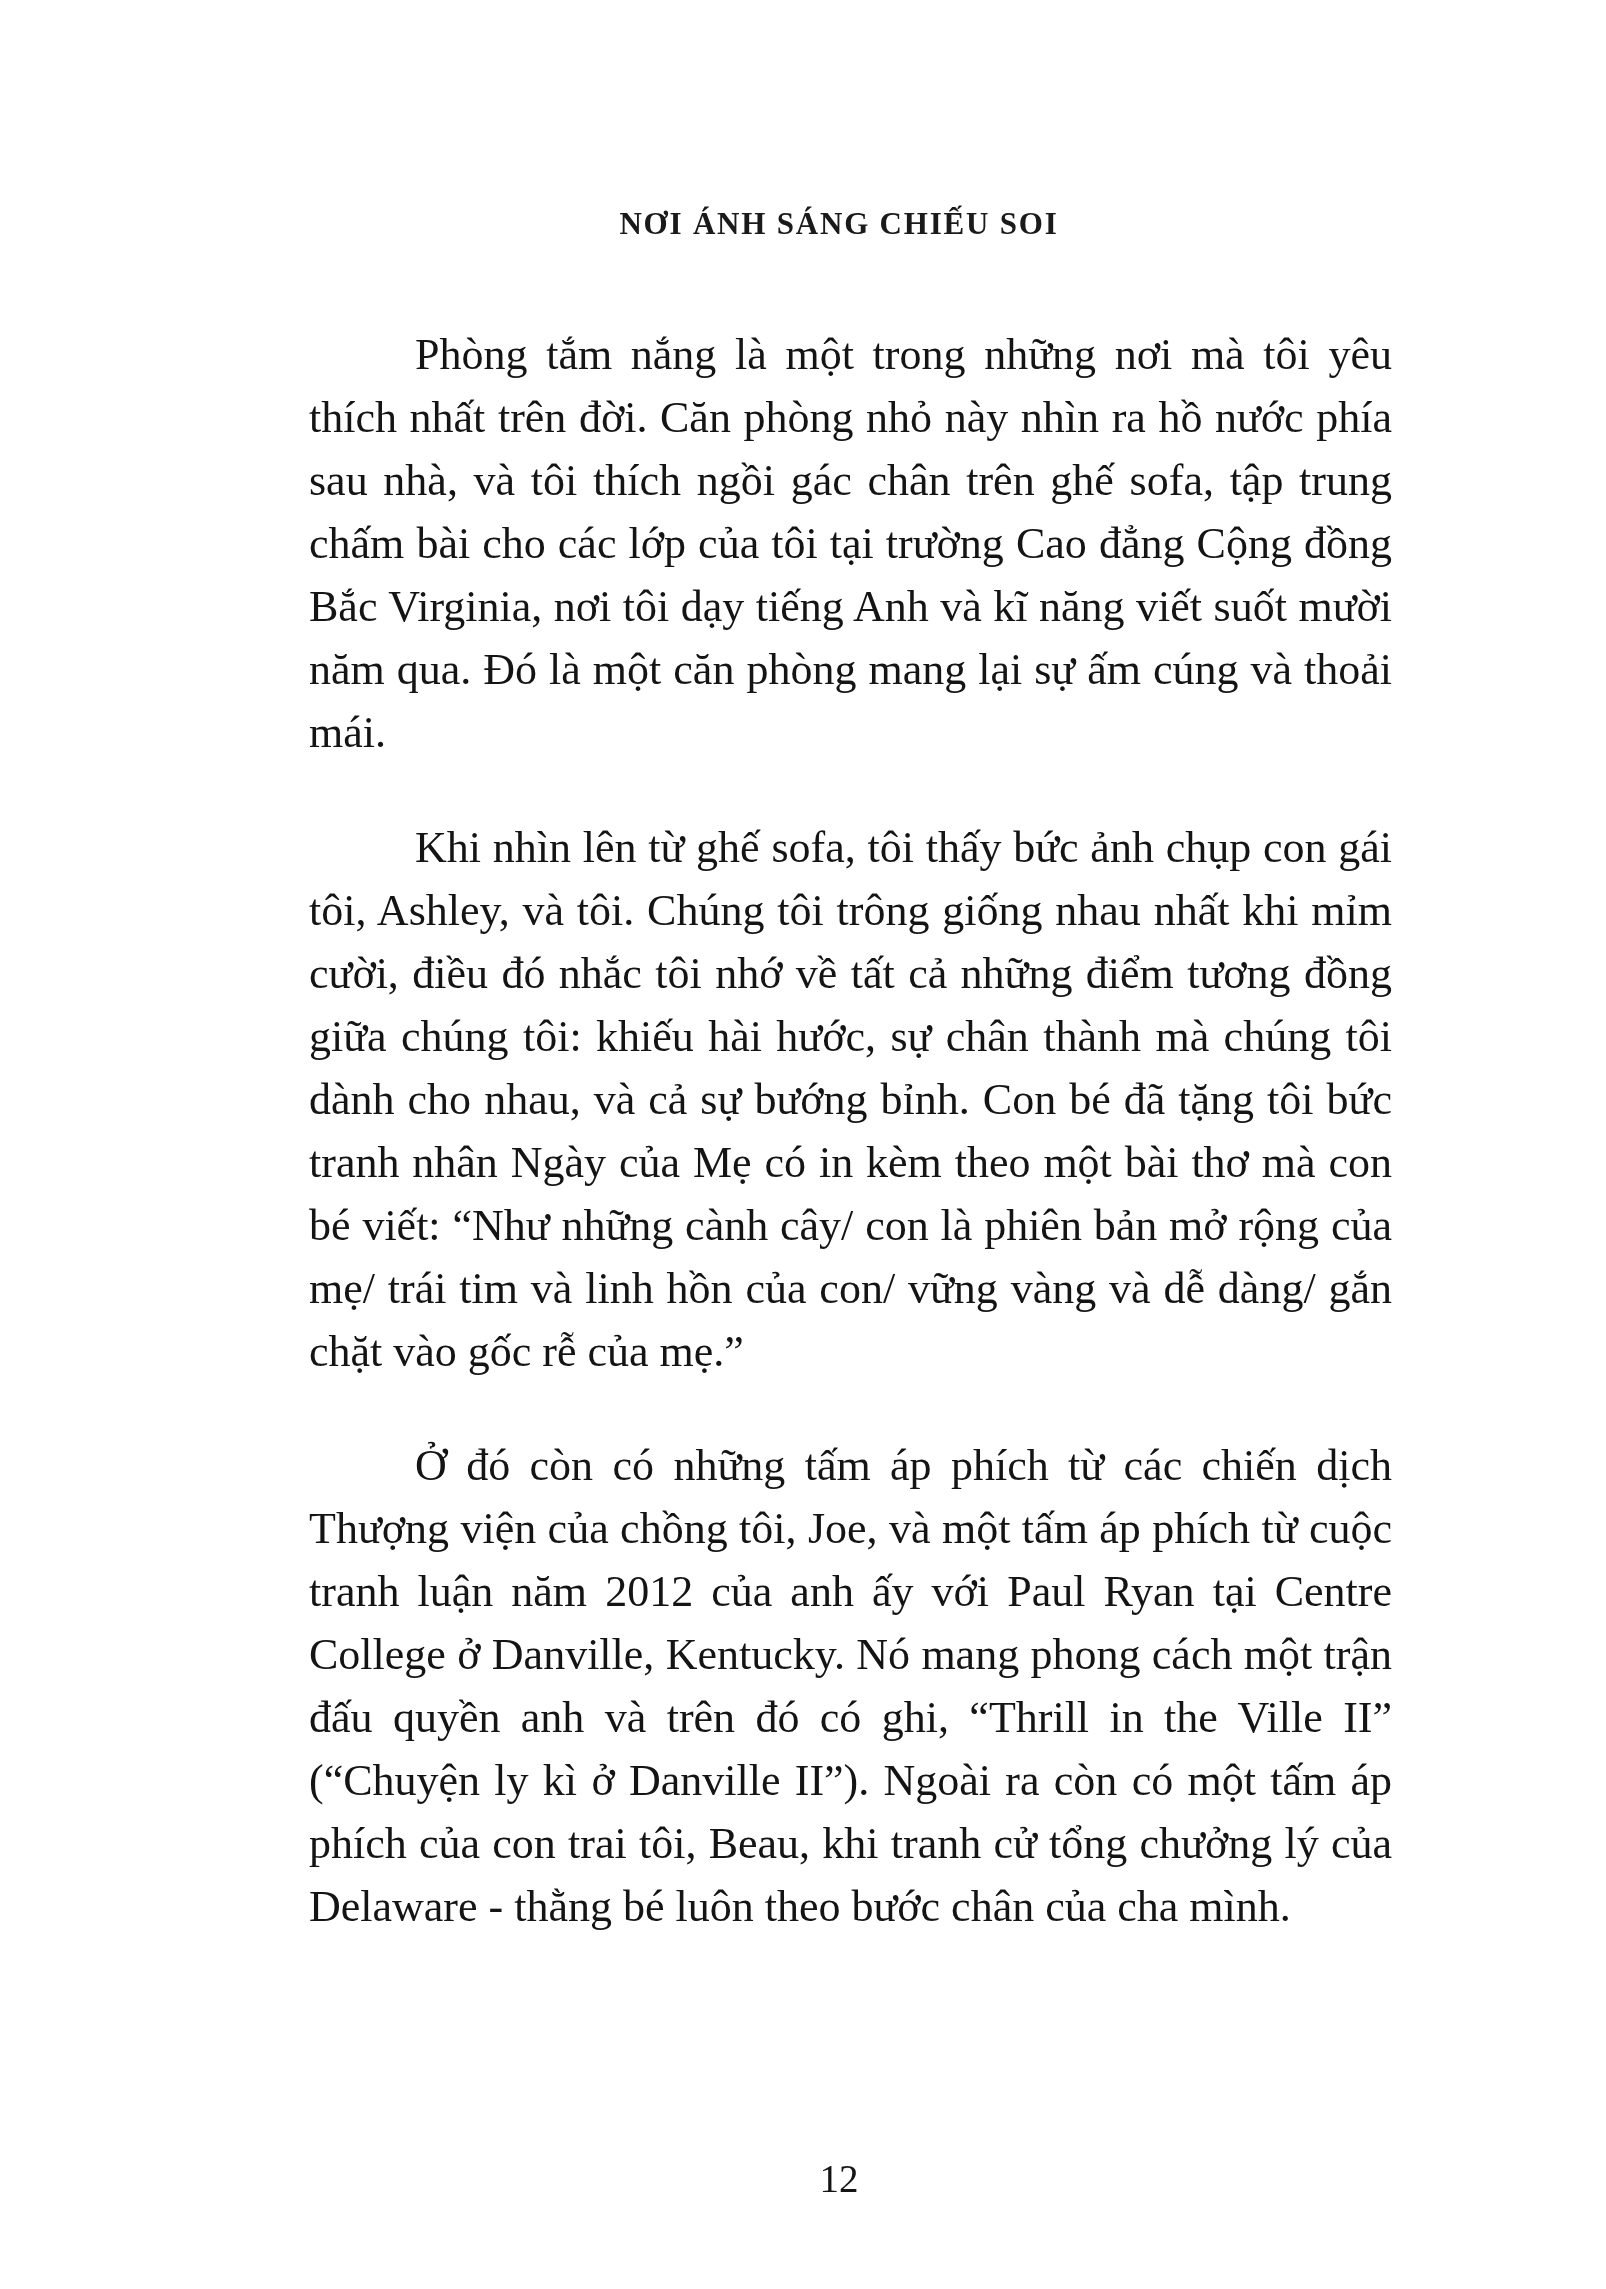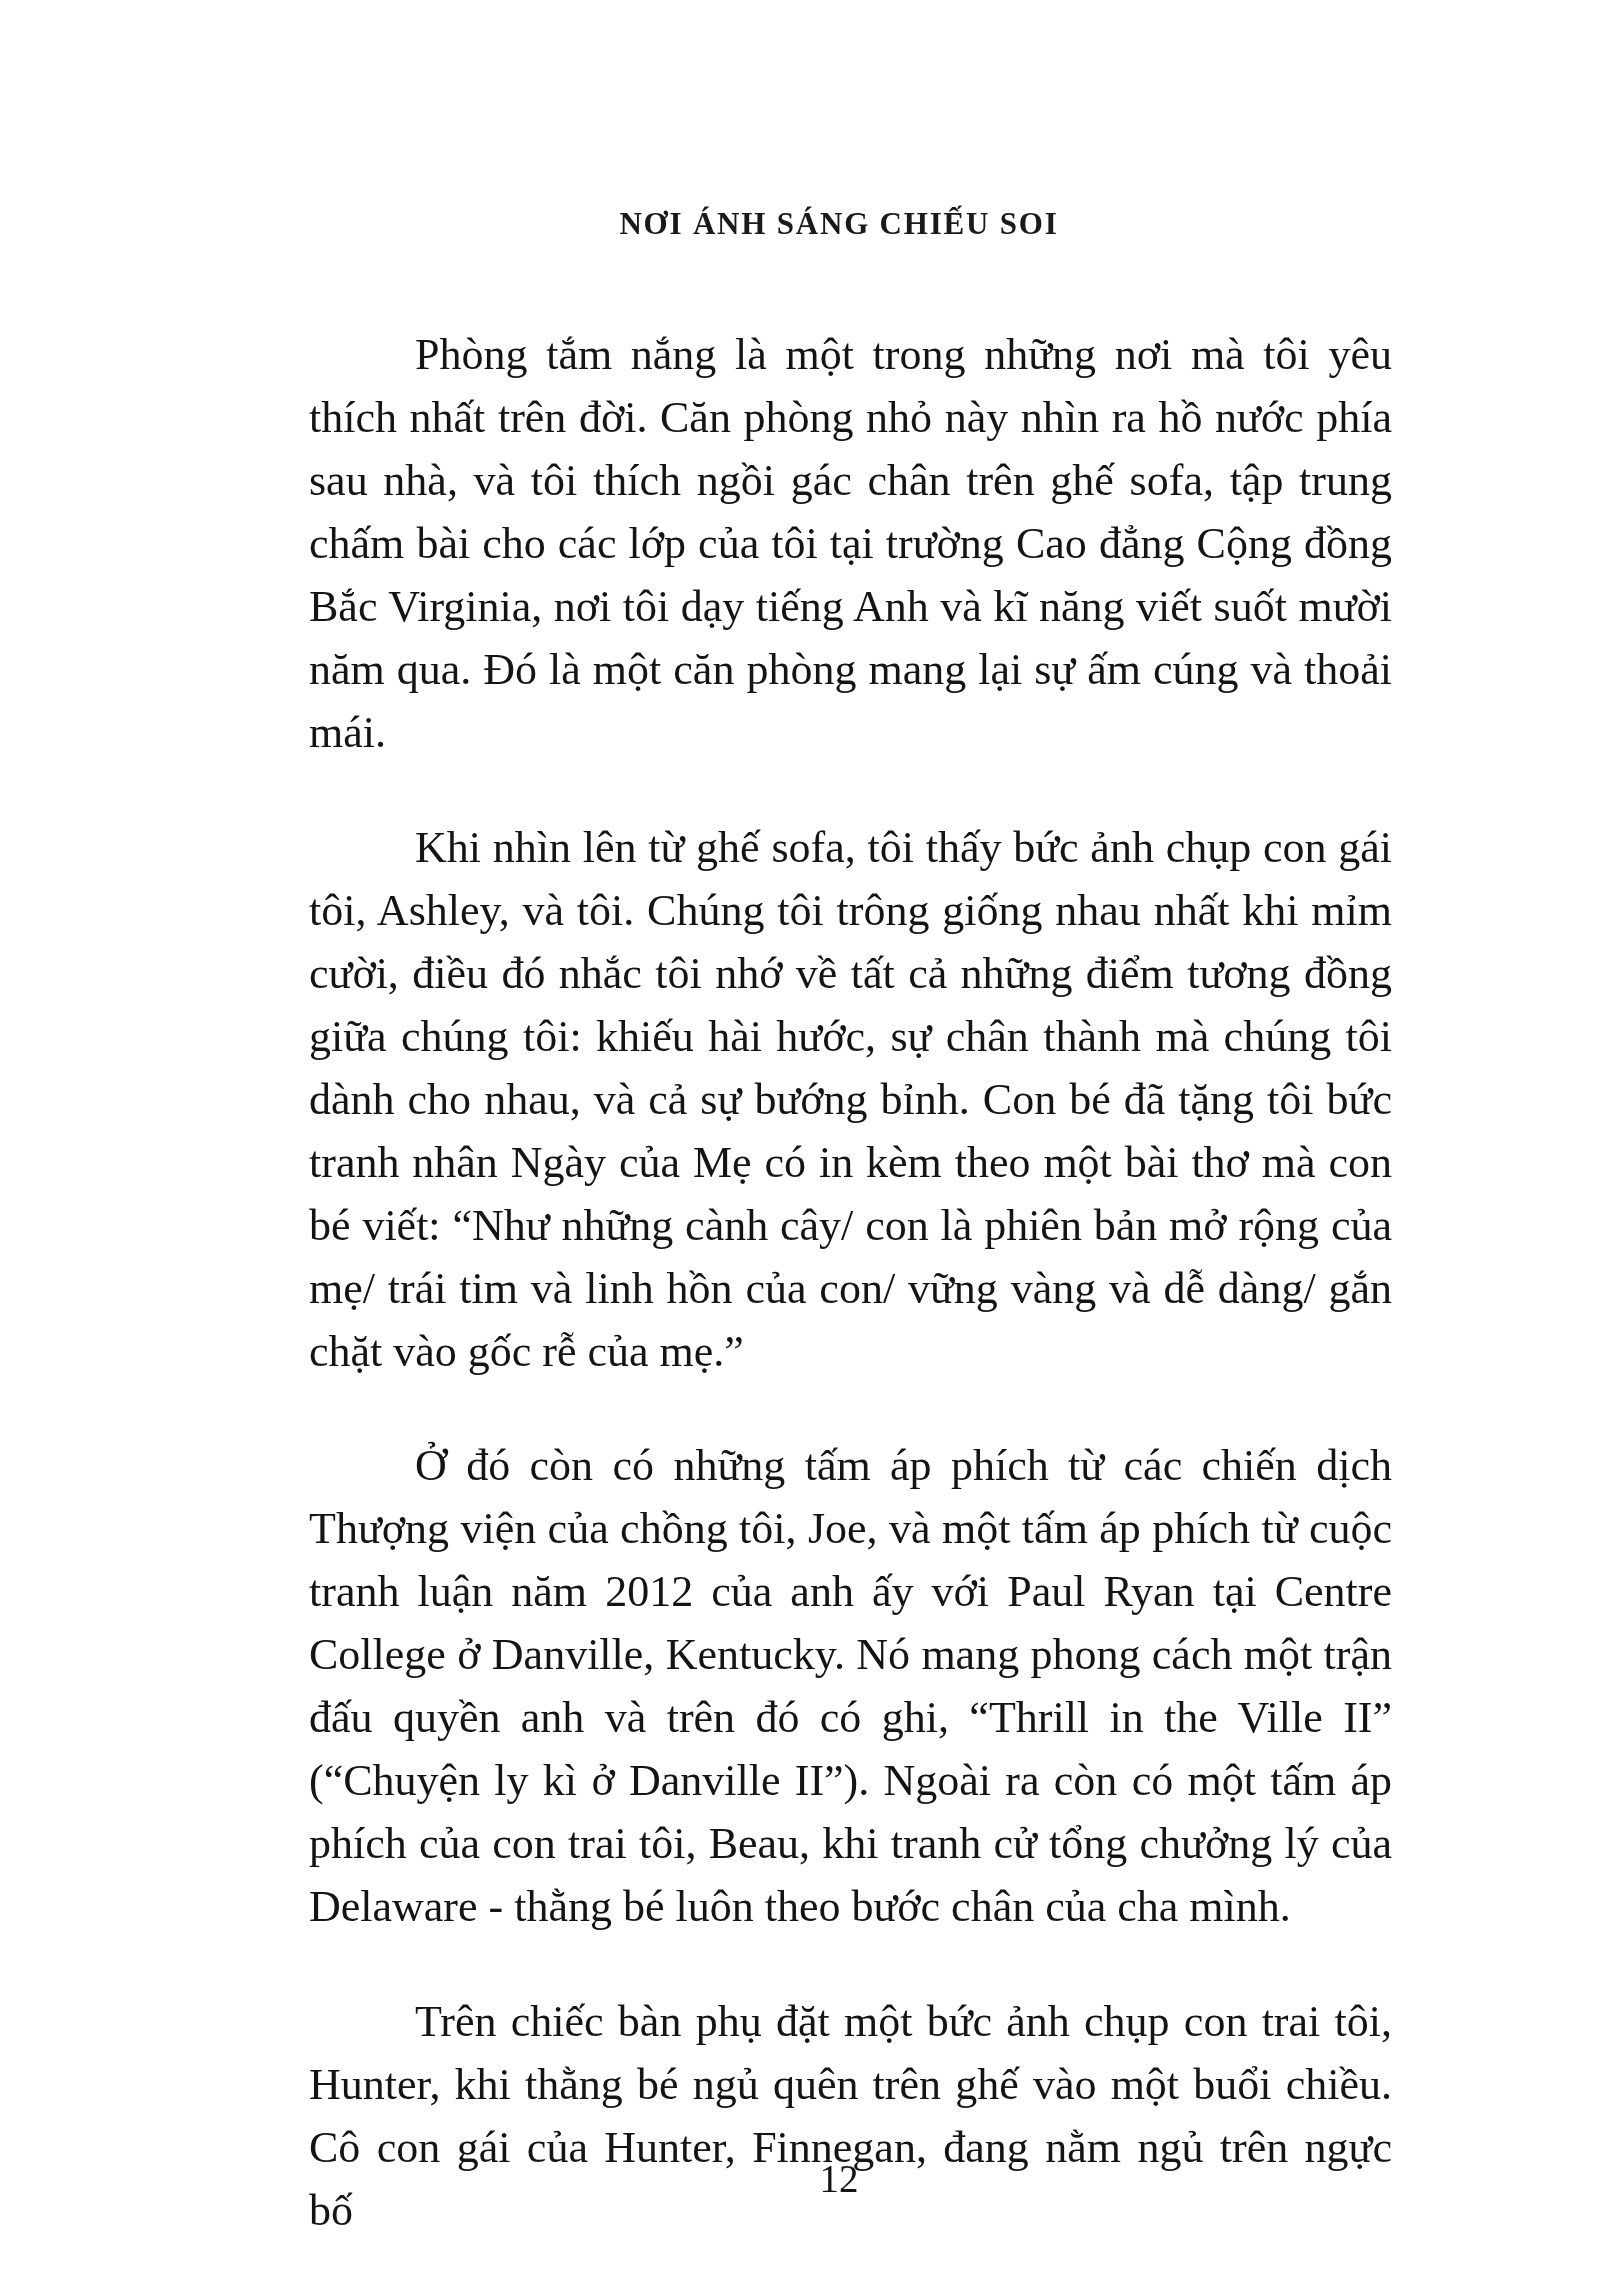--- a/index.html
+++ b/index.html
@@ -60,19 +60,18 @@
 <body>
 
 <div class="page">
 
   <div class="running-header">NƠI ÁNH SÁNG CHIẾU SOI</div>
 
   <div class="content">
     <p>Phòng tắm nắng là một trong những nơi mà tôi yêu thích nhất trên đời. Căn phòng nhỏ này nhìn ra hồ nước phía sau nhà, và tôi thích ngồi gác chân trên ghế sofa, tập trung chấm bài cho các lớp của tôi tại trường Cao đẳng Cộng đồng Bắc Virginia, nơi tôi dạy tiếng Anh và kĩ năng viết suốt mười năm qua. Đó là một căn phòng mang lại sự ấm cúng và thoải mái.</p>
     <p>Khi nhìn lên từ ghế sofa, tôi thấy bức ảnh chụp con gái tôi, Ashley, và tôi. Chúng tôi trông giống nhau nhất khi mỉm cười, điều đó nhắc tôi nhớ về tất cả những điểm tương đồng giữa chúng tôi: khiếu hài hước, sự chân thành mà chúng tôi dành cho nhau, và cả sự bướng bỉnh. Con bé đã tặng tôi bức tranh nhân Ngày của Mẹ có in kèm theo một bài thơ mà con bé viết: “Như những cành cây/ con là phiên bản mở rộng của mẹ/ trái tim và linh hồn của con/ vững vàng và dễ dàng/ gắn chặt vào gốc rễ của mẹ.”</p>
     <p>Ở đó còn có những tấm áp phích từ các chiến dịch Thượng viện của chồng tôi, Joe, và một tấm áp phích từ cuộc tranh luận năm 2012 của anh ấy với Paul Ryan tại Centre College ở Danville, Kentucky. Nó mang phong cách một trận đấu quyền anh và trên đó có ghi, “Thrill in the Ville II” (“Chuyện ly kì ở Danville II”). Ngoài ra còn có một tấm áp phích của con trai tôi, Beau, khi tranh cử tổng chưởng lý của Delaware - thằng bé luôn theo bước chân của cha mình.</p>
-    <p>Trên chiếc bàn phụ đặt một bức ảnh chụp con trai tôi, Hunter, khi thằng bé ngủ quên trên ghế vào một buổi chiều. Cô con gái của Hunter, Finnegan, đang nằm ngủ trên ngực bố</p>
   </div>
 
   <div class="page-number">12</div>
 
 </div>
 
 
 </body></html>

